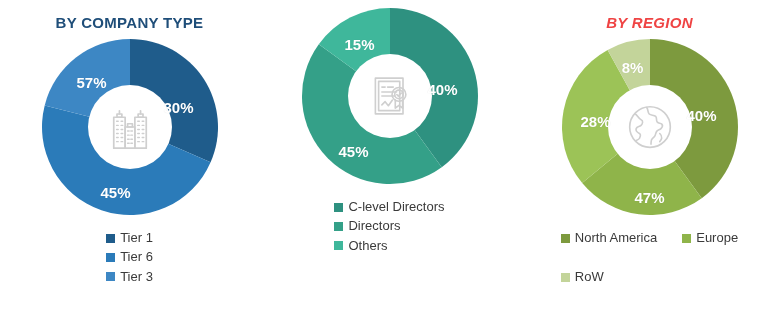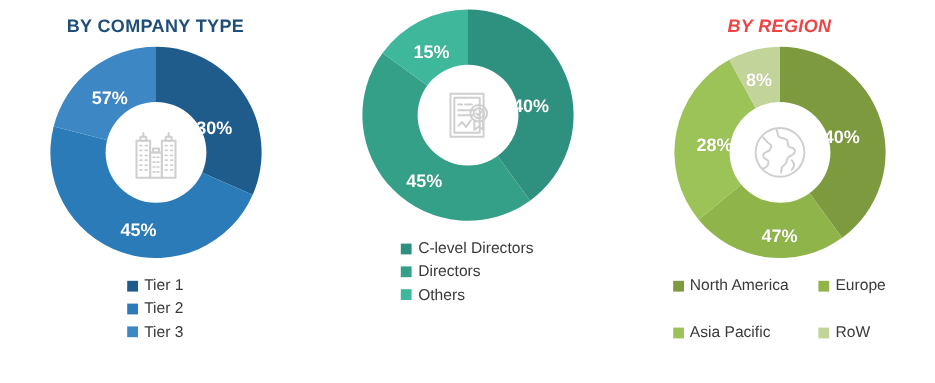--- a/index.html
+++ b/index.html
@@ -153,21 +153,21 @@
       <div class="slice-label" style="left:52px; top:45px;">57%</div>
     </div>
 
     <div class="legend">
       <div class="legend-item">
         <span class="legend-swatch" style="background:#1F5C8B;"></span>
         <span class="legend-label">Tier 1</span>
       </div>
       <div class="legend-item">
         <span class="legend-swatch" style="background:#2B7BB9;"></span>
-        <span class="legend-label">Tier 2</span>
+        <span class="legend-label">Tier 6</span>
       </div>
       <div class="legend-item">
         <span class="legend-swatch" style="background:#3D87C4;"></span>
         <span class="legend-label">Tier 3</span>
       </div>
     </div>
   </div>
 
   <div class="panel">
 
@@ -245,23 +245,19 @@
     <div class="legend grid2">
       <div class="legend-item">
         <span class="legend-swatch" style="background:#7D9A3E;"></span>
         <span class="legend-label">North America</span>
       </div>
       <div class="legend-item">
         <span class="legend-swatch" style="background:#8FB44A;"></span>
         <span class="legend-label">Europe</span>
       </div>
       <div class="legend-item">
-        <span class="legend-swatch" style="background:#9CC357;"></span>
-        <span class="legend-label">Asia Pacific</span>
-      </div>
-      <div class="legend-item">
         <span class="legend-swatch" style="background:#C3D49A;"></span>
         <span class="legend-label">RoW</span>
       </div>
     </div>
   </div>
 
 </div>
 
 </body></html>

